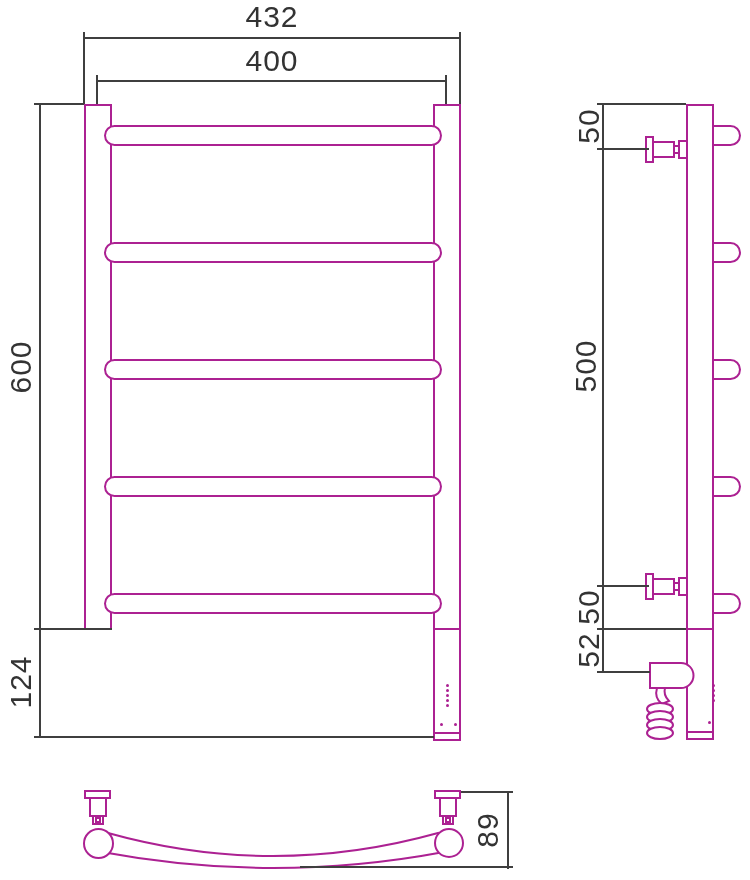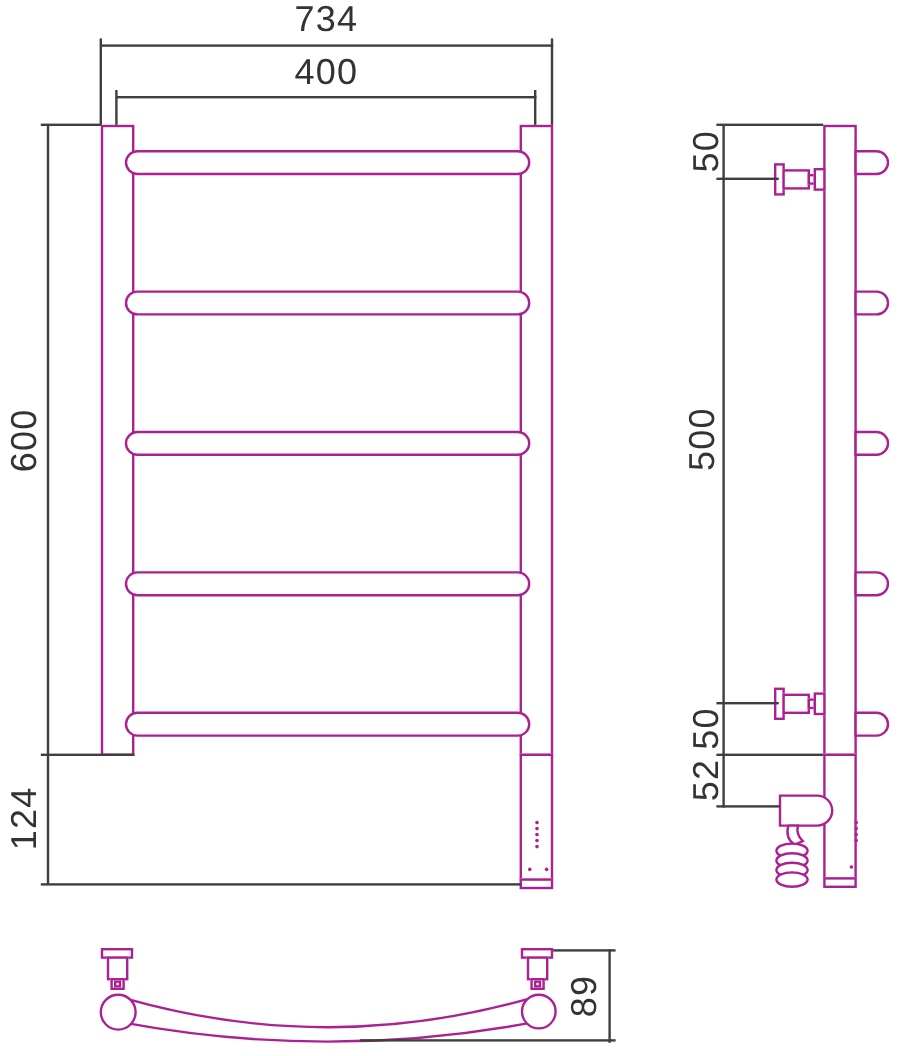--- a/index.html
+++ b/index.html
@@ -119,21 +119,21 @@
   <div class="ln" style="left:597px;top:103px;width:89px;height:2px;"></div>
   <div class="ln" style="left:597px;top:148px;width:52px;height:2px;"></div>
   <div class="ln" style="left:597px;top:585px;width:52px;height:2px;"></div>
   <div class="ln" style="left:597px;top:628px;width:89px;height:2px;"></div>
   <div class="ln" style="left:597px;top:671px;width:53px;height:2px;"></div>
 
   <div class="ln" style="left:507px;top:791px;width:2px;height:78px;"></div>
   <div class="ln" style="left:461px;top:791px;width:52px;height:2px;"></div>
   <div class="ln" style="left:300px;top:866px;width:213px;height:2px;"></div>
 
-  <div class="dim" style="left:212px;top:2px;width:120px;height:30px;">734</div>
+  <div class="dim" style="left:212px;top:2px;width:120px;height:30px;">432</div>
   <div class="dim" style="left:212px;top:46px;width:120px;height:30px;">400</div>
   <div class="dim rot" style="left:-19px;top:350px;width:80px;height:34px;">600</div>
   <div class="dim rot" style="left:-19px;top:665px;width:80px;height:34px;">124</div>
   <div class="dim rot" style="left:549px;top:109px;width:80px;height:34px;">50</div>
   <div class="dim rot" style="left:546px;top:349px;width:80px;height:34px;">500</div>
   <div class="dim rot" style="left:549px;top:590px;width:80px;height:34px;">50</div>
   <div class="dim rot" style="left:549px;top:633px;width:80px;height:34px;">52</div>
   <div class="dim rot" style="left:448px;top:813px;width:80px;height:34px;">89</div>
 
 </div>

